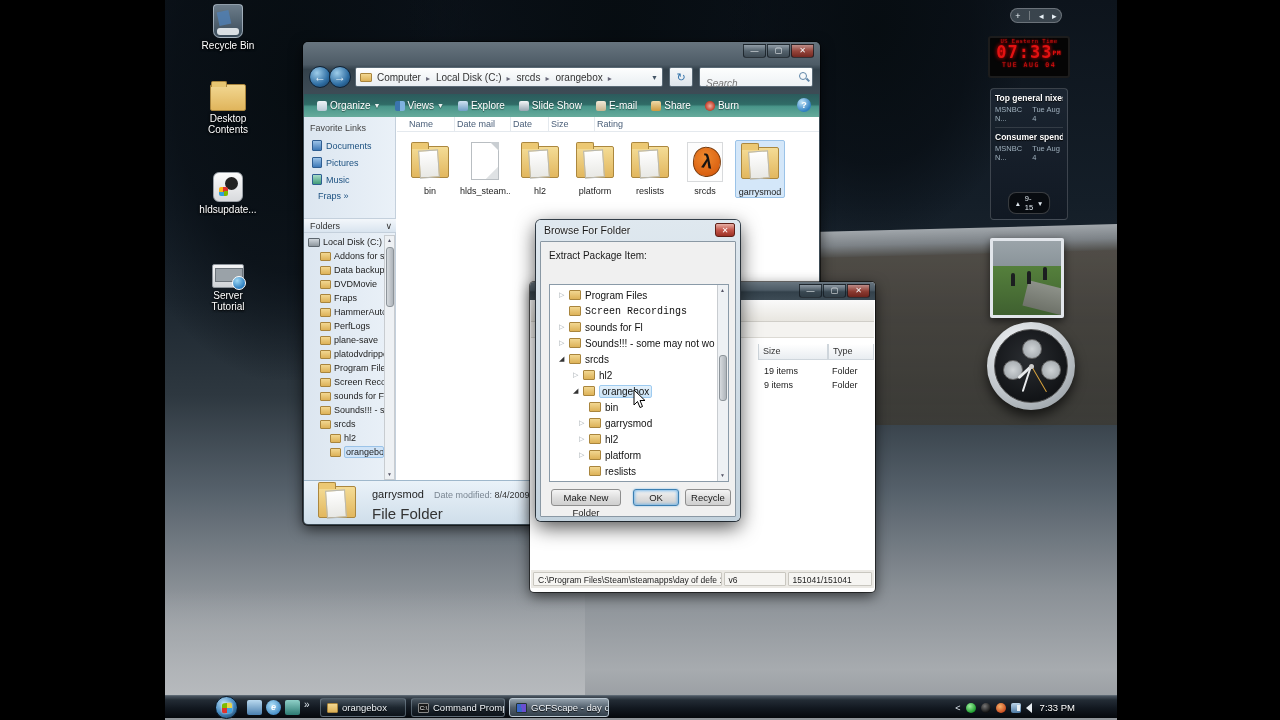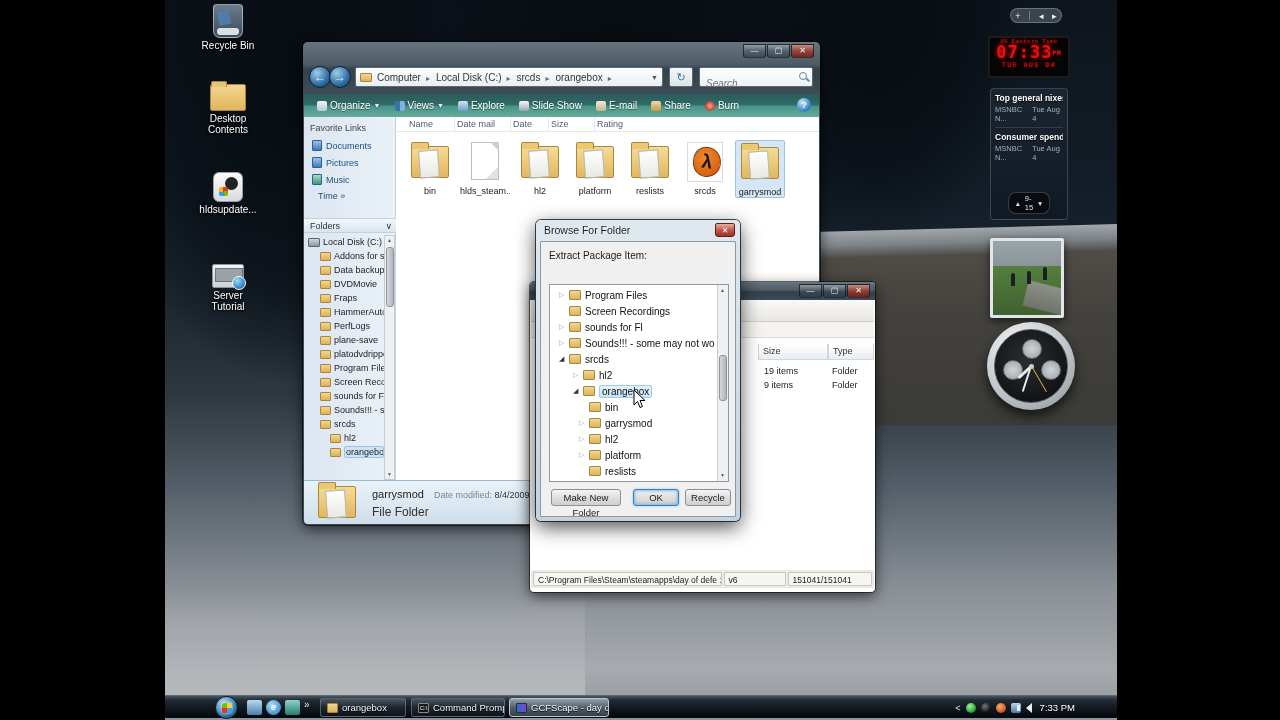--- a/index.html
+++ b/index.html
@@ -105,21 +105,21 @@
   .lamb:after{content:"λ";position:absolute;left:5px;top:4px;width:26px;height:28px;border-radius:46% 54% 50% 50%;
     background:radial-gradient(circle at 40% 35%,#f08a2e,#d95f10 75%);color:#161311;font-weight:bold;font-size:19px;line-height:28px;text-align:center;
     border:1px solid #7a3c0d;transform:rotate(8deg);}
   .fitem.sel{background:#d4e7f9;border:1px solid #9bc3e8;border-radius:2px;}
   .xdetails{position:absolute;left:1px;top:438px;width:515px;height:44px;border-top:1px solid #9fb8cc;
     background:linear-gradient(180deg,#eaf2f9,#cfdeea);border-radius:0 0 4px 4px;}
   .xdetails .bigfolder{left:14px;top:5px;}
   .dtxt{position:absolute;left:68px;top:7px;font-size:11px;color:#1e1e1e;}
   .dmeta{position:absolute;left:130px;top:9px;font-size:9px;color:#7a8692;}
   .dmetaval{color:#333;}
-  .dtype{position:absolute;left:68px;top:24px;font-size:12px;color:#333;}
+  .dtype{position:absolute;left:68px;top:24px;font-size:15px;color:#333;}
   
   #gcf{left:365px;top:282px;width:345px;height:310px;background:#fff;border-radius:4px;}
   #gcf .tb{position:absolute;left:0;top:0;width:100%;height:18px;border-radius:4px 4px 0 0;}
   #gcf .strip1{position:absolute;left:1px;top:18px;width:343px;height:22px;background:linear-gradient(180deg,#fafafa,#e8e6e0);border-bottom:1px solid #d0cec8;}
   #gcf .strip2{position:absolute;left:1px;top:40px;width:343px;height:16px;background:#f4f3f0;border-bottom:1px solid #dcdad4;}
   .ghead{position:absolute;top:62px;height:16px;font-size:9px;color:#333;background:linear-gradient(180deg,#fff,#e9edf1);
     border:1px solid #cfd6dc;border-top:none;padding:2px 4px 0 4px;}
   .gcell{position:absolute;font-size:9px;color:#222;}
   .gstatus{position:absolute;left:1px;bottom:4px;width:343px;height:18px;background:#eceae5;display:flex;gap:2px;padding:2px;}
   .scell{background:#f6f5f2;border:1px solid #c9c7c0;border-radius:1px;font-size:8.5px;color:#222;padding:2px 4px 0 4px;white-space:nowrap;overflow:hidden;}
@@ -301,21 +301,21 @@
             <span>Documents</span>
           </div>
         <div class="favitem">
             <span class="favico"></span>
             <span>Pictures</span>
           </div>
         <div class="favitem">
             <span class="favico" style="background:linear-gradient(180deg,#a8dcc8,#3f9b78);"></span>
             <span>Music</span>
           </div>
-        <div class="moreitem">Time »</div>
+        <div class="moreitem">Fraps »</div>
         <div class="foldersbar">
             <span>Folders</span>
             <span>∨</span>
           </div>
         <div class="xtree">
           <div class="xrow lvl0">
               <span class="drv"></span>
               <span class="lbl truncate">Local Disk (C:)</span>
             </div>
           <div class="xrow lvl1">
@@ -474,21 +474,21 @@
     <div class="dclose">✕</div>
     <div class="dbody">
       <div class="dlabel">Extract Package Item:</div>
       <div class="dtreebox">
         <div class="dtree">
           <div class="drow dl1">
               <span class="arr">▷</span>
               <span class="fo"></span>
               <span class="dlbl truncate">Program Files</span>
             </div>
-          <div class="drow dl1" style="padding-left:18px;">
+          <div class="drow dl1" style="padding-left:18px;font-family:Liberation Mono, monospace;">
               <span class="fo"></span>
               <span class="dlbl truncate">Screen Recordings</span>
             </div>
           <div class="drow dl1">
               <span class="arr">▷</span>
               <span class="fo"></span>
               <span class="dlbl truncate">sounds for Fl</span>
             </div>
           <div class="drow dl1">
               <span class="arr">▷</span>

